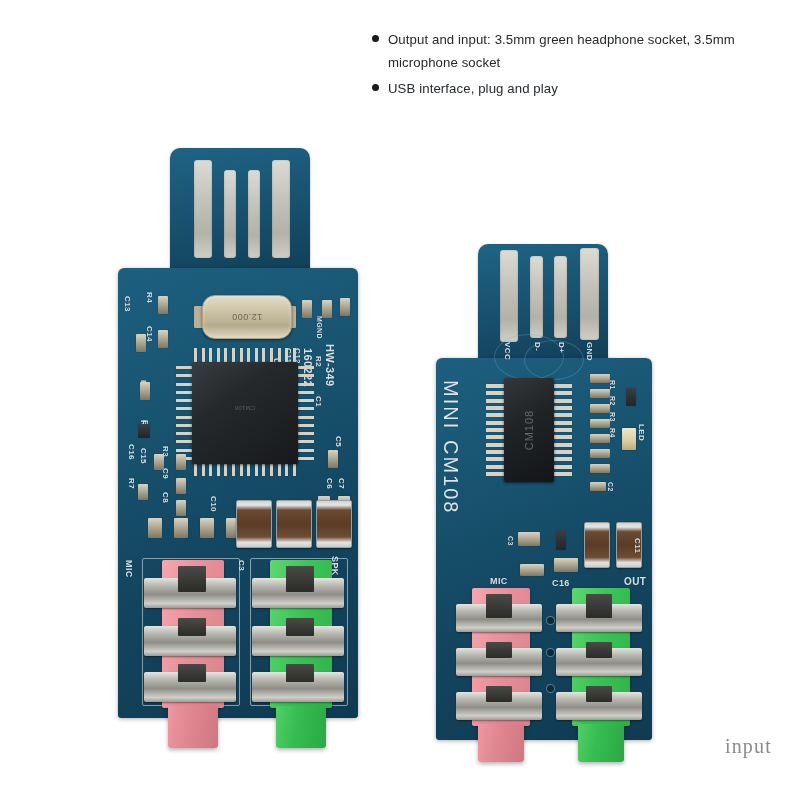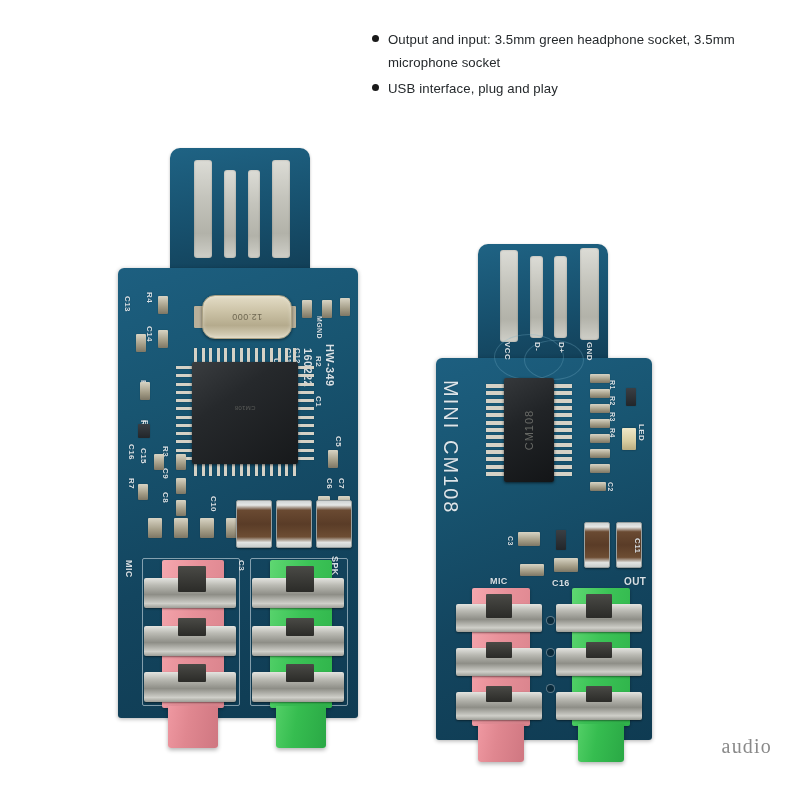--- a/index.html
+++ b/index.html
@@ -445,13 +445,13 @@
     <div class="clip" style="left:-2px; top:104px; width:86px; height:28px;"></div>
     <div class="clip-notch" style="left:28px; top:98px; width:26px; height:16px;"></div>
     <div class="barrel green" style="left:20px; top:136px; width:46px; height:38px;"></div>
   </div>
 
   <div class="via" style="left:110px; top:372px; width:9px; height:9px;"></div>
   <div class="via" style="left:110px; top:404px; width:9px; height:9px;"></div>
   <div class="via" style="left:110px; top:440px; width:9px; height:9px;"></div>
 </div>
 
-<div class="watermark">audio</div>
+<div class="watermark">input</div>
 
 </body></html>

